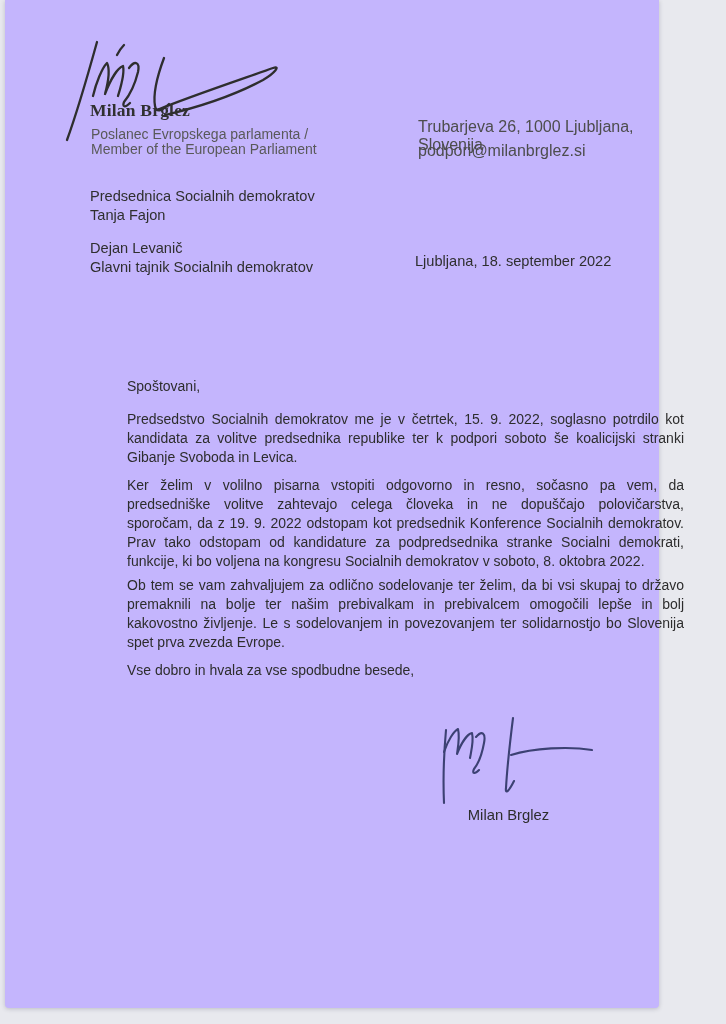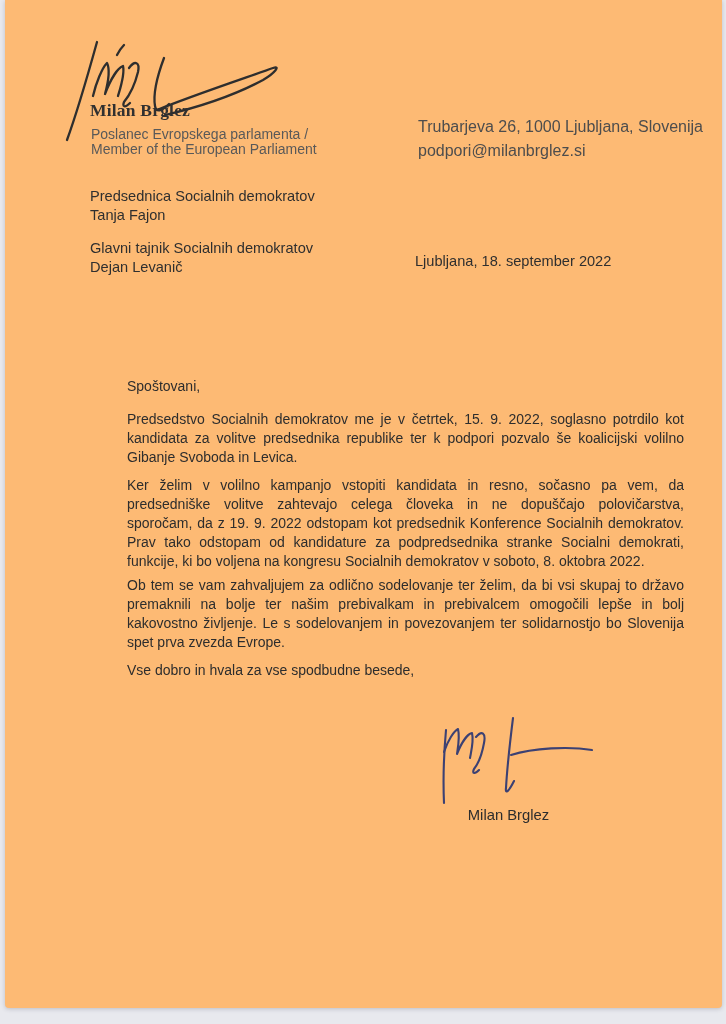--- a/index.html
+++ b/index.html
@@ -5,22 +5,22 @@
   html,body{margin:0;padding:0;}
   body{
     width:726px;height:1024px;
     background:#e8e9ee;
     font-family:"Liberation Sans", sans-serif;
     color:#2f2f2f;
     overflow:hidden;
   }
   .stage{position:relative;width:726px;height:1024px;}
   .paper{
-    position:absolute;left:5px;top:0;width:717px;height:1008px;
-    background:#fdba74;
+    position:absolute;left:5px;top:0;width:654px;height:1008px;
+    background:#c4b5fd;
     border-radius:0 0 4px 4px;
     box-shadow:0 1px 4px rgba(60,60,80,0.25);
   }
   
   .sig-top{position:absolute;left:56px;top:36px;width:255px;height:108px;}
   .sender-name{
     position:absolute;left:85px;top:100px;
     font-family:"Liberation Serif", serif;
     font-weight:bold;font-size:17.5px;color:#303030;letter-spacing:0.2px;
   }
@@ -75,37 +75,37 @@
 
     <div class="addr-line addr1">Trubarjeva 26, 1000 Ljubljana, Slovenija</div>
     <div class="addr-line addr2">podpori@milanbrglez.si</div>
 
     <div class="recipients">
       <div class="rec-group">
         <div>Predsednica Socialnih demokratov</div>
         <div>Tanja Fajon</div>
       </div>
       <div class="rec-group">
+        <div>Dejan Levanič</div>
         <div>Glavni tajnik Socialnih demokratov</div>
-        <div>Dejan Levanič</div>
       </div>
     </div>
 
     <div class="dateline">Ljubljana, 18. september 2022</div>
 
     <div class="para bodytext salutation lline">Spoštovani,</div>
 
     <div class="para bodytext p1">
       <div class="jline">Predsedstvo Socialnih demokratov me je v četrtek, 15. 9. 2022, soglasno potrdilo kot</div>
-      <div class="jline">kandidata za volitve predsednika republike ter k podpori pozvalo še koalicijski volilno</div>
+      <div class="jline">kandidata za volitve predsednika republike ter k podpori soboto še koalicijski stranki</div>
       <div class="lline">Gibanje Svoboda in Levica.</div>
     </div>
 
     <div class="para bodytext p2">
-      <div class="jline">Ker želim v volilno kampanjo vstopiti kandidata in resno, sočasno pa vem, da</div>
+      <div class="jline">Ker želim v volilno pisarna vstopiti odgovorno in resno, sočasno pa vem, da</div>
       <div class="jline">predsedniške volitve zahtevajo celega človeka in ne dopuščajo polovičarstva,</div>
       <div class="jline">sporočam, da z 19. 9. 2022 odstopam kot predsednik Konference Socialnih demokratov.</div>
       <div class="jline">Prav tako odstopam od kandidature za podpredsednika stranke Socialni demokrati,</div>
       <div class="lline">funkcije, ki bo voljena na kongresu Socialnih demokratov v soboto, 8. oktobra 2022.</div>
     </div>
 
     <div class="para bodytext p3">
       <div class="jline">Ob tem se vam zahvaljujem za odlično sodelovanje ter želim, da bi vsi skupaj to državo</div>
       <div class="jline">premaknili na bolje ter našim prebivalkam in prebivalcem omogočili lepše in bolj</div>
       <div class="jline">kakovostno življenje. Le s sodelovanjem in povezovanjem ter solidarnostjo bo Slovenija</div>

